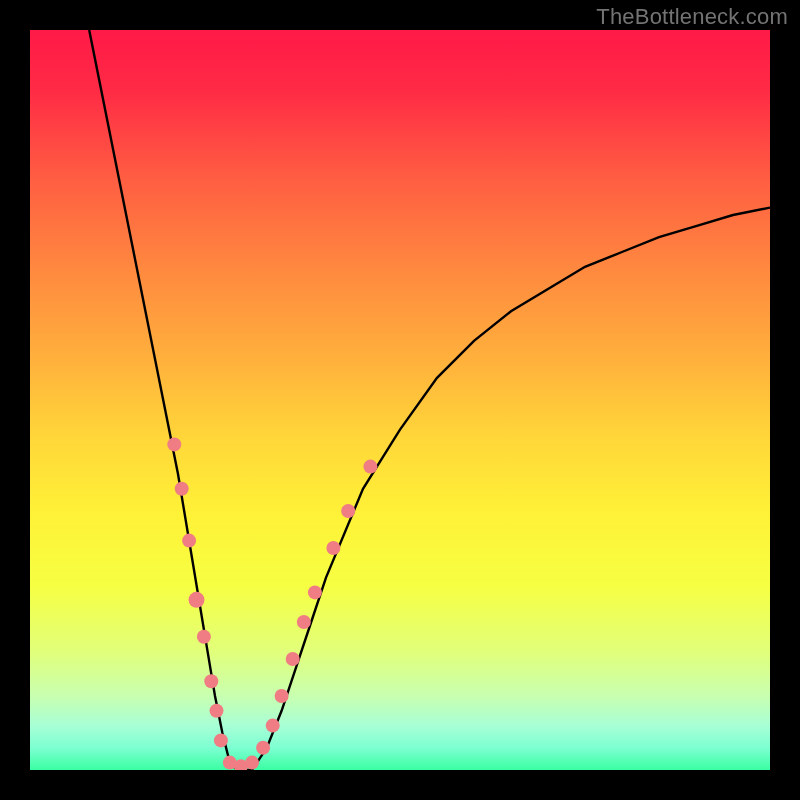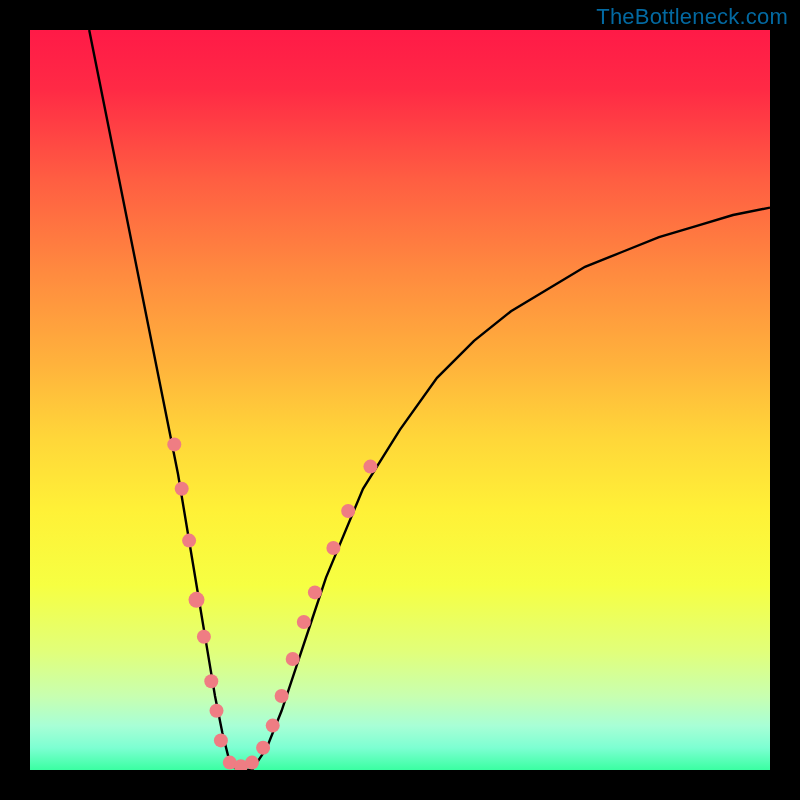--- a/index.html
+++ b/index.html
@@ -30,21 +30,21 @@
       #c8ffb0 90%,
       #a8ffd6 94%,
       #7dffd2 97%,
       #3affa2 100%
     );
   }
   .watermark {
     position: absolute;
     top: 4px;
     right: 12px;
-    color: #0369a1;
+    color: #737373;
     font-size: 22px;
     font-weight: 500;
     letter-spacing: 0.2px;
     user-select: none;
   }
   svg.plot {
     position: absolute;
     left: 0;
     top: 0;
     width: 740px;

